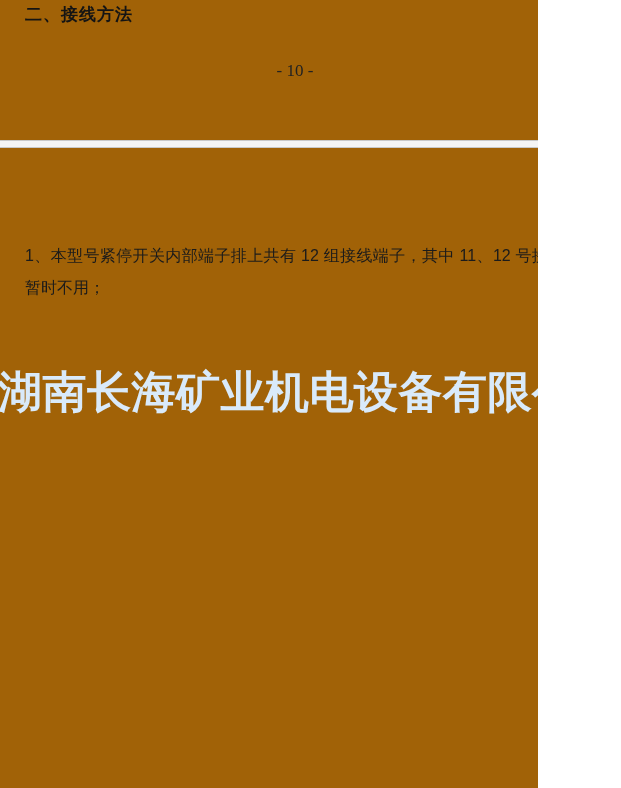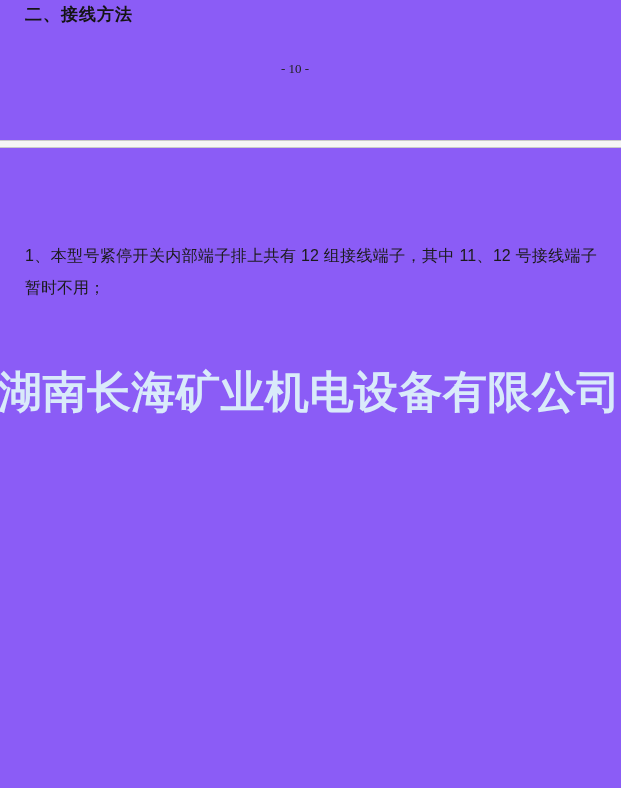--- a/index.html
+++ b/index.html
@@ -2,44 +2,44 @@
 <html><head>
 <meta charset="utf-8">
 <style>
   html, body {
     margin: 0;
     padding: 0;
     background: #ffffff;
   }
   .doc-page {
     position: relative;
-    width: 621px;
+    width: 538px;
     height: 788px;
-    background: #8b5cf6;
+    background: #a16207;
     overflow: hidden;
     font-family: "Liberation Sans", sans-serif;
   }
   .section-heading {
     position: absolute;
     left: 25px;
     top: 3px;
     font-size: 17px;
     font-weight: bold;
     color: #141414;
     letter-spacing: 1px;
     z-index: 3;
   }
   .footer-page-number {
     position: absolute;
     left: 25px;
     top: 61px;
     width: 540px;
     text-align: center;
     font-family: "Liberation Serif", serif;
-    font-size: 13px;
+    font-size: 17px;
     color: #222222;
     z-index: 3;
   }
   .page-separator {
     position: absolute;
     left: 0;
     top: 140px;
     width: 621px;
     height: 8px;
     box-sizing: border-box;

